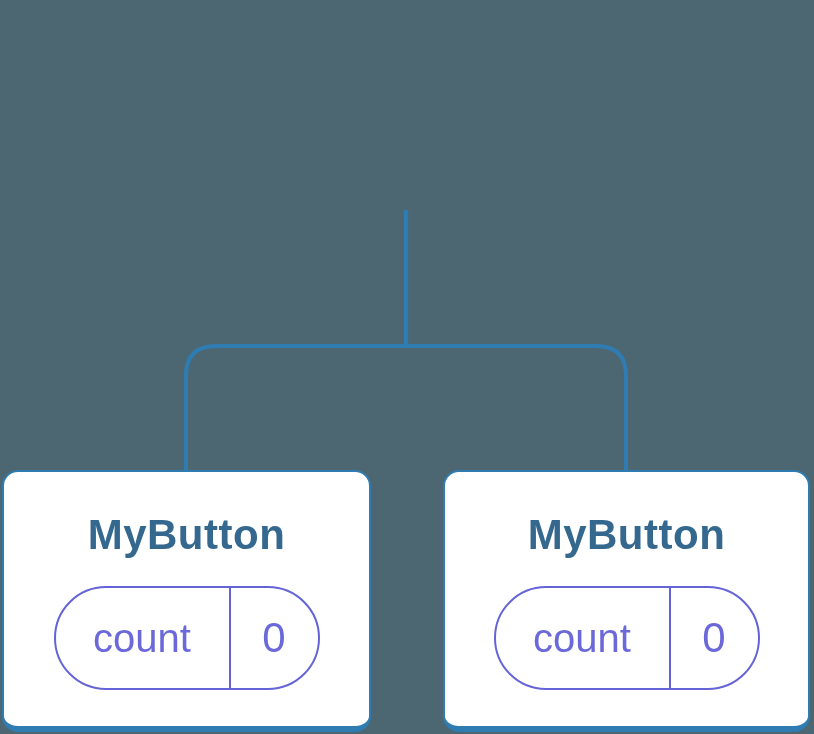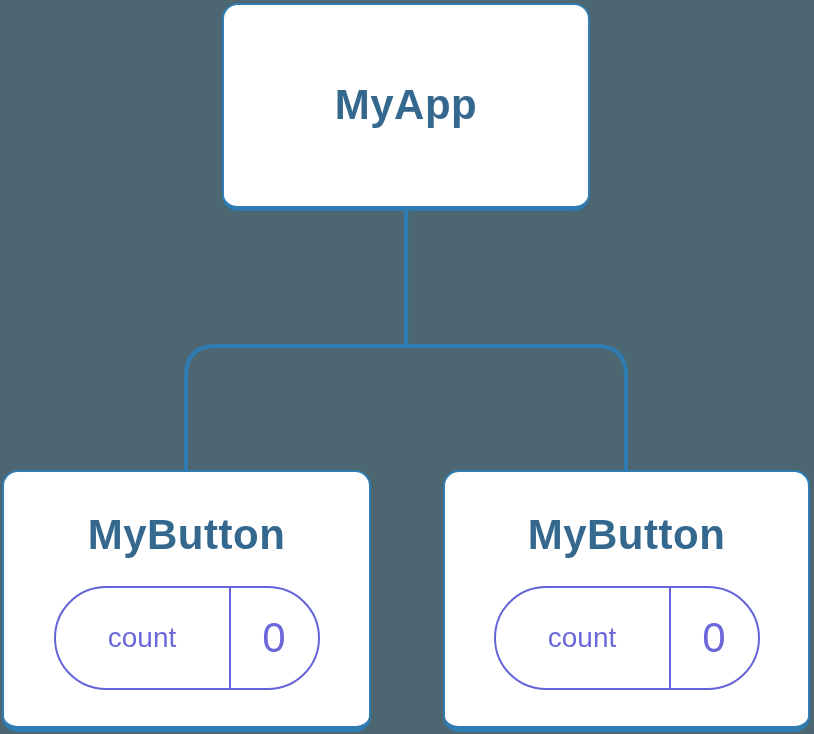--- a/index.html
+++ b/index.html
@@ -72,21 +72,21 @@
     display:flex;
     align-items:stretch;
     background:var(--node-fill);
   }
   .state-name-cell{
     box-sizing:border-box;
     width:173px;
     display:flex;
     align-items:center;
     justify-content:center;
-    font-size:28px;
+    font-size:40px;
     color:var(--state-text);
   }
   .state-value-cell{
     box-sizing:border-box;
     flex:1;
     border-left:2.5px solid var(--state-accent);
     display:flex;
     align-items:center;
     justify-content:center;
     font-size:42px;
@@ -96,23 +96,20 @@
 </head>
 <body>
 
 <div class="canvas">
 
   <svg class="connector-svg" viewBox="0 0 814 734" xmlns="http://www.w3.org/2000/svg">
     <path d="M 406 210 L 406 344" fill="none" stroke-width="4.5" stroke="#2f7cb3"></path>
     <path d="M 186 472 L 186 376 Q 186 346 216 346 L 596 346 Q 626 346 626 376 L 626 474" fill="none" stroke-width="4" stroke="#2f7cb3"></path>
   </svg>
 
-  <div class="node node-root">
-    <div class="node-title">MyApp</div>
-  </div>
 
   <div class="node node-child-left">
     <div class="node-title">MyButton</div>
     <div class="state-pill">
       <div class="state-name-cell">count</div>
       <div class="state-value-cell">0</div>
     </div>
   </div>
 
   <div class="node node-child-right">

